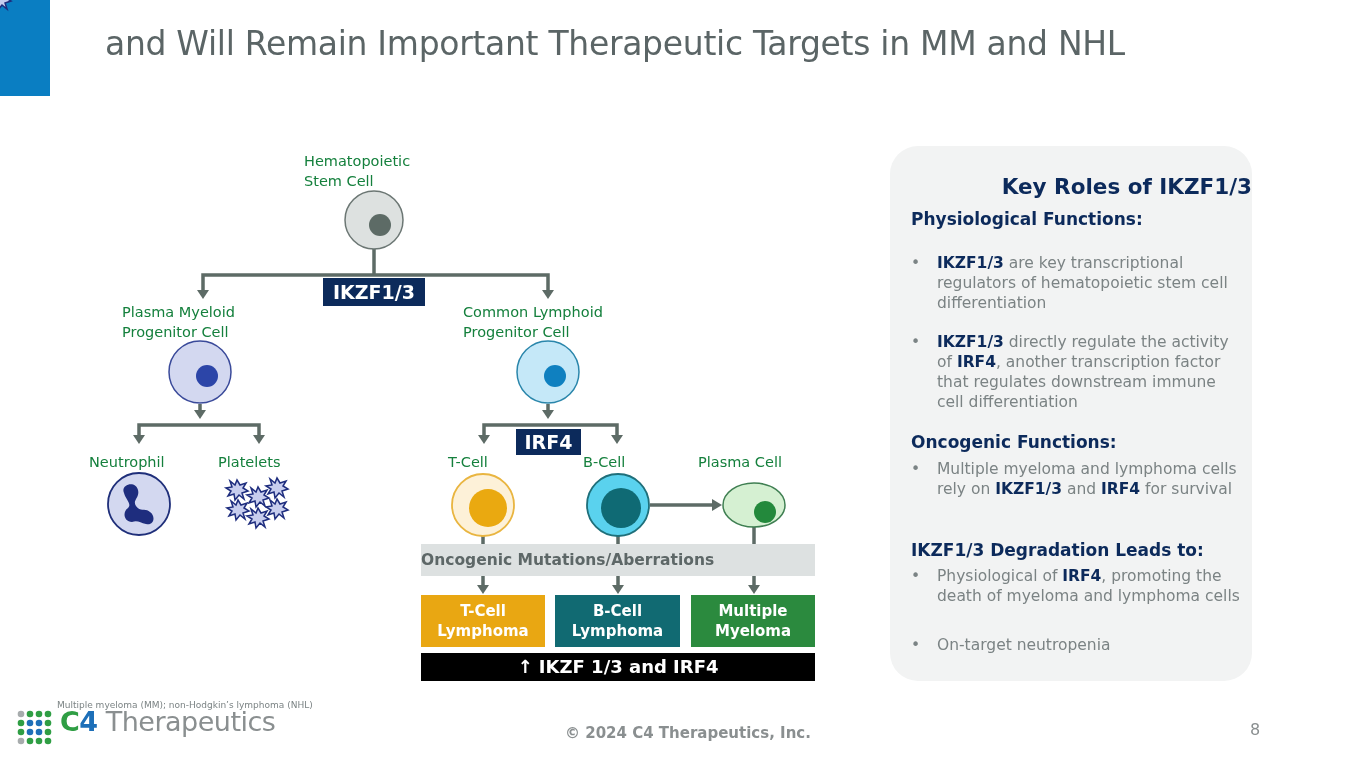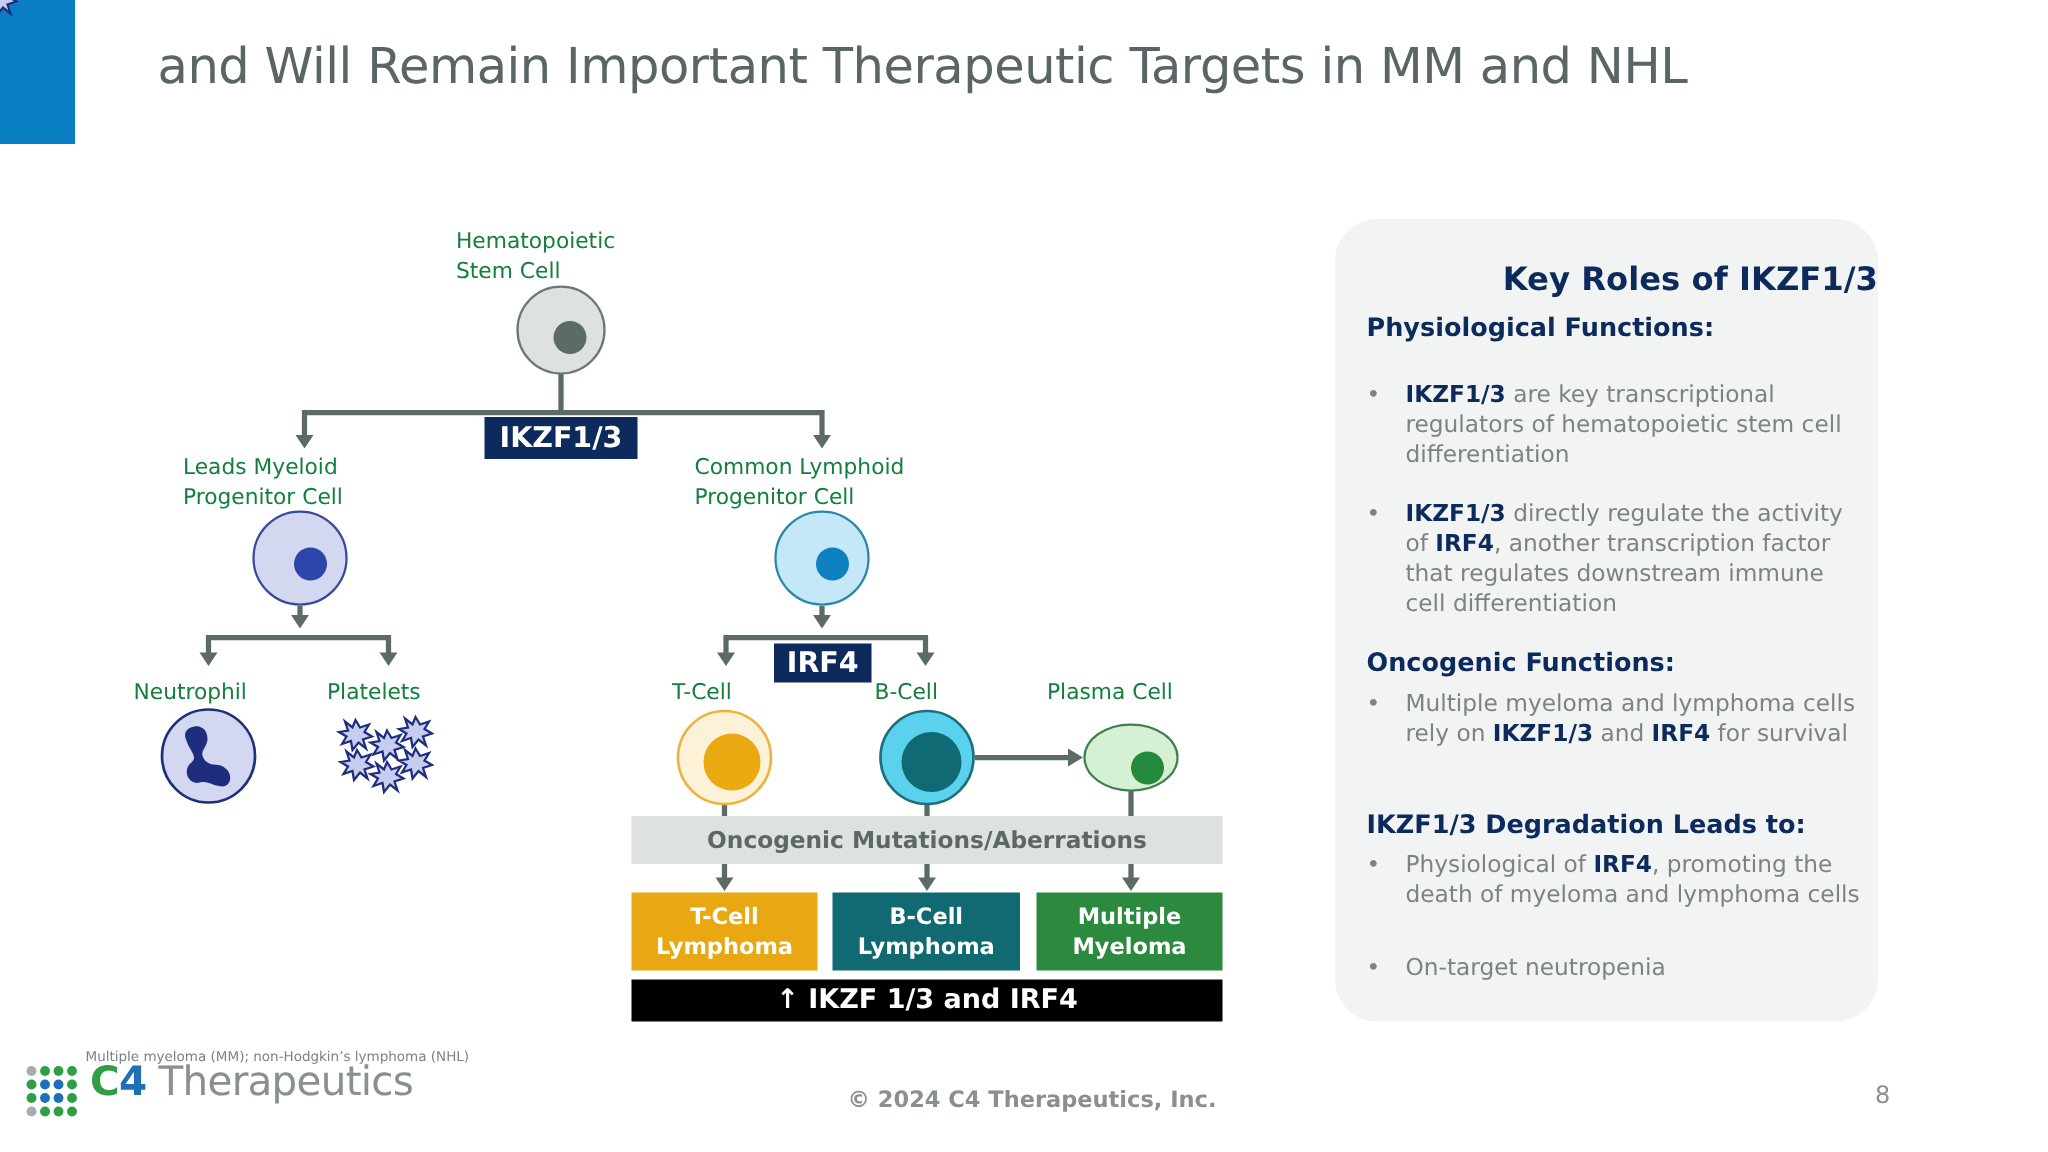--- a/index.html
+++ b/index.html
@@ -8,21 +8,21 @@
   .abs { position:absolute; }
   .accent-bar { left:0; top:0; width:50px; height:96px; background:#0a7ec2; }
   .title { left:105px; top:26px; width:1200px; font-size:33px; line-height:36px; color:#5b6566;
            font-family:"DejaVu Sans", sans-serif; font-weight:normal; letter-spacing:-0.3px; }
   .title div { white-space:nowrap; }
   .lbl { font-size:14.5px; color:#15803d; text-align:left; line-height:20px; white-space:nowrap; }
   svg.diagram { position:absolute; left:0; top:0; }
   .navy-tag { background:#0c2a5b; color:#fff; font-weight:bold; font-size:19px; text-align:center;
               font-family:"DejaVu Sans", sans-serif; }
   .bar-onco { left:421px; top:544px; width:394px; height:32px; background:#dde1e1; color:#5d6767;
-              font-weight:bold; font-size:15.5px; text-align:center; line-height:32px; }
+              font-weight:bold; font-size:15.5px; text-align:left; line-height:32px; }
   .disease { top:595px; height:52px; color:#fff; font-weight:bold; font-size:15px; line-height:20px;
              display:flex; align-items:center; justify-content:center; text-align:center; }
   .bar-up { left:421px; top:653px; width:394px; height:28px; background:#000000; color:#fff;
             font-weight:bold; font-size:18px; text-align:center; line-height:28px; }
   .panel { left:890px; top:146px; width:362px; height:535px; background:#f2f3f3; border-radius:28px; }
   .panel-title { left:890px; top:174px; width:362px; text-align:right; color:#0c2a5b; font-weight:bold;
                  font-size:21.5px; }
   .sec { color:#0c2a5b; font-weight:bold; font-size:17px; left:911px; white-space:nowrap; }
   .bullet { left:911px; width:330px; font-size:15.5px; line-height:20px; color:#7b8384; display:flex; }
   .bullet .dot { width:26px; flex:0 0 26px; }
@@ -129,21 +129,21 @@
     <circle cx="765" cy="512" r="11" fill="#23893c"></circle>
   </g>
 </svg>
 
 <div class="abs lbl" style="left:304px;top:151px;width:140px;">
   <div>Hematopoietic</div>
   <div>Stem Cell</div>
 </div>
 <div class="abs navy-tag" style="left:323px;top:278px;width:102px;height:28px;line-height:28px;">IKZF1/3</div>
 <div class="abs lbl" style="left:122px;top:302px;width:160px;">
-  <div>Leads Myeloid</div>
+  <div>Plasma Myeloid</div>
   <div>Progenitor Cell</div>
 </div>
 <div class="abs lbl" style="left:463px;top:302px;width:170px;">
   <div>Common Lymphoid</div>
   <div>Progenitor Cell</div>
 </div>
 <div class="abs lbl" style="left:89px;top:452px;width:100px;">Neutrophil</div>
 <div class="abs lbl" style="left:218px;top:452px;width:80px;">Platelets</div>
 <div class="abs navy-tag" style="left:516px;top:429px;width:65px;height:26px;line-height:26px;">IRF4</div>
 <div class="abs lbl" style="left:448px;top:452px;width:70px;">T-Cell</div>

